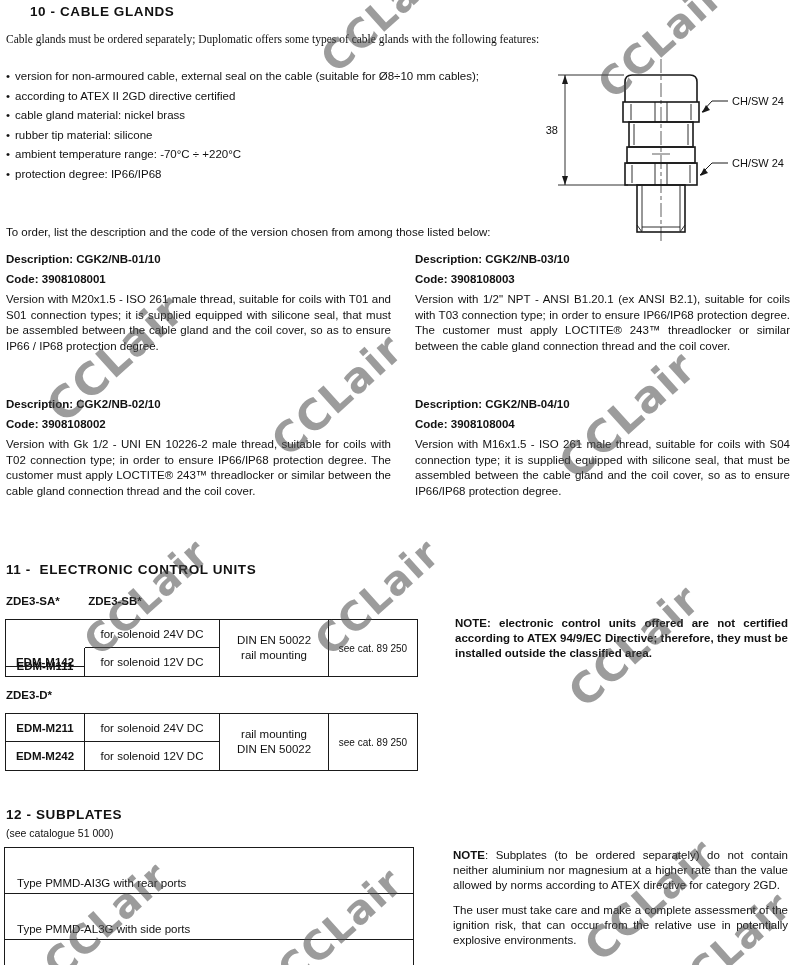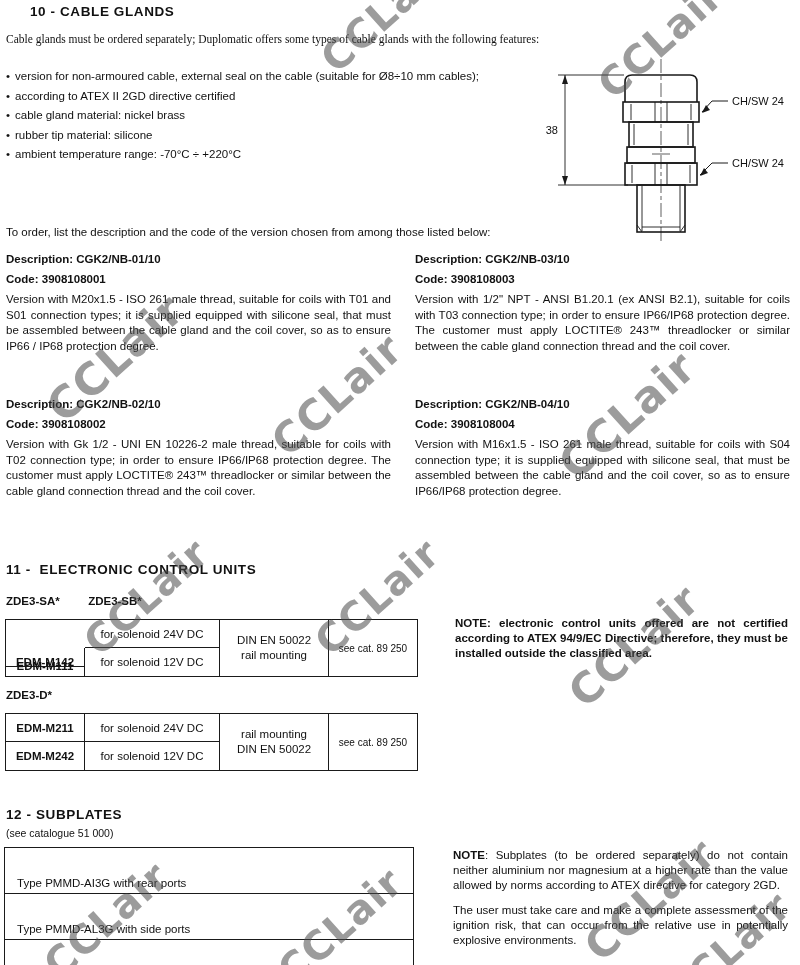--- a/index.html
+++ b/index.html
@@ -57,20 +57,21 @@
   <div class="abs h1" style="left:6px; top:4px;margin-left:24px;">10 - CABLE GLANDS</div>
 
   <div class="abs intro" style="left:6px; top:33px; width:770px;font-family:Liberation Serif, serif;">Cable glands must be ordered separately; Duplomatic offers some types of cable glands with the following features:</div>
 
   <div class="abs" style="left:6px; top:67px;">
     <div class="feature"><span class="bullet">•</span><span>version for non-armoured cable, external seal on the cable (suitable for Ø8÷10 mm cables);</span></div>
     <div class="feature"><span class="bullet">•</span><span>according to ATEX II 2GD directive certified</span></div>
     <div class="feature"><span class="bullet">•</span><span>cable gland material: nickel brass</span></div>
     <div class="feature"><span class="bullet">•</span><span>rubber tip material: silicone</span></div>
     <div class="feature"><span class="bullet">•</span><span>ambient temperature range: -70°C ÷ +220°C</span></div>
+    <div class="feature"><span class="bullet">•</span><span>protection degree: IP66/IP68</span></div>
   </div>
 
   <svg class="abs" style="left:540px; top:55px;" width="255" height="190" viewBox="0 0 255 190">
     <g stroke="#1a1a1a" fill="none" stroke-width="1.6">
       <path d="M85,47 V27 Q85,20 92,20 H150 Q157,20 157,27 V47"></path>
       <rect x="83" y="47" width="76" height="20"></rect>
       <rect x="89" y="67" width="64" height="25"></rect>
       <rect x="87" y="92" width="68" height="16"></rect>
       <rect x="85" y="108" width="72" height="22"></rect>
       <rect x="97" y="130" width="48" height="47"></rect>

